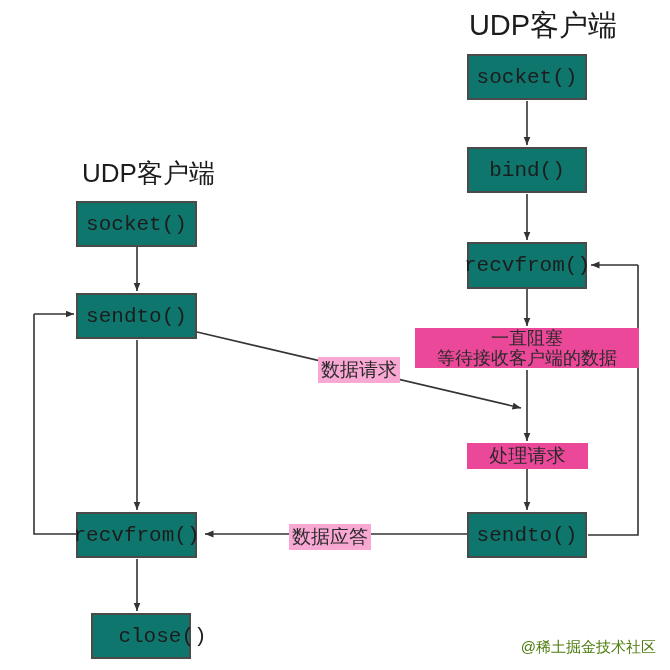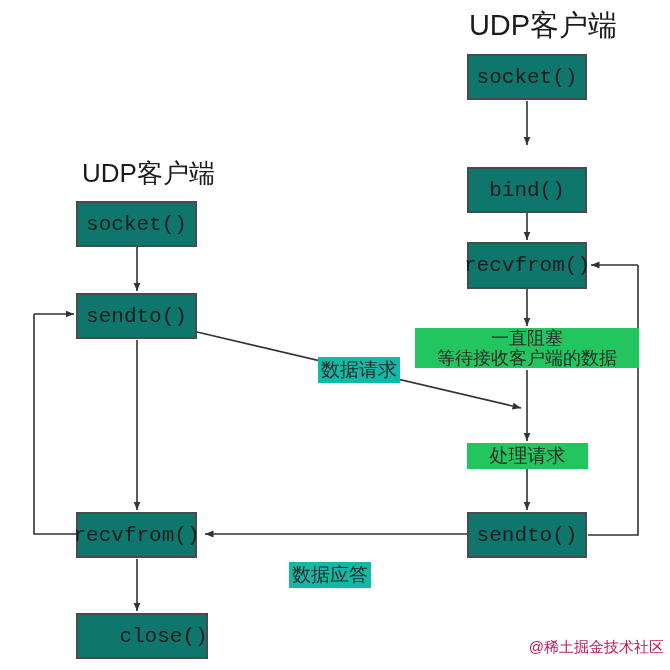--- a/index.html
+++ b/index.html
@@ -38,41 +38,41 @@
     position: absolute;
     color: #1c1c1c;
     text-align: center;
     z-index: 2;
     white-space: nowrap;
   }
   .client-title { left: 71px; top: 148px; width: 155px; font-size: 26px; margin-top: 8px; }
   .server-title { left: 453px; top: 6px;  width: 180px; font-size: 29px; }
   .edge-label {
     position: absolute;
-    background: #14b8a6;
+    background: #f9a8d4;
     color: #2a2a2a;
     font-size: 19px;
     z-index: 3;
     padding: 0 3px;
     white-space: nowrap;
   }
   .note {
     position: absolute;
     color: #2a2a2a;
     text-align: center;
     z-index: 2;
-    background: #22c55e;
+    background: #ec4899;
   }
   .blocking-note { left: 415px; top: 328px; width: 224px; font-size: 18px; line-height: 20px; }
   .process-note  { left: 467px; top: 443px; width: 121px; font-size: 19px; font-family: Liberation Serif, serif; }
   .watermark {
     position: absolute;
-    right: 6px;
+    right: 14px;
     bottom: 13px;
-    color: #be185d;
+    color: #4d7c0f;
     font-size: 15px;
     z-index: 2;
     white-space: nowrap;
     margin-top: 46px;
   }
 </style>
 </head>
 <body>
 
 <div class="canvas">
@@ -111,41 +111,41 @@
 
   <div class="flow-box" style="left:76px; top:201px; width:121px; height:46px;">
     <span>socket()</span>
   </div>
   <div class="flow-box" style="left:76px; top:293px; width:121px; height:46px;">
     <span>sendto()</span>
   </div>
   <div class="flow-box" style="left:76px; top:512px; width:121px; height:46px;">
     <span>recvfrom()</span>
   </div>
-  <div class="flow-box" style="left:76px; top:613px; width:132px; height:46px;padding-left:43px;">
+  <div class="flow-box" style="left:91px; top:613px; width:100px; height:46px;padding-left:43px;">
     <span>close()</span>
   </div>
 
   <div class="flow-box" style="left:467px; top:54px; width:120px; height:46px;">
     <span>socket()</span>
   </div>
-  <div class="flow-box" style="left:467px; top:147px; width:120px; height:46px;margin-top:20px;">
+  <div class="flow-box" style="left:467px; top:147px; width:120px; height:46px;">
     <span>bind()</span>
   </div>
   <div class="flow-box" style="left:467px; top:242px; width:120px; height:47px;">
     <span>recvfrom()</span>
   </div>
   <div class="flow-box" style="left:467px; top:512px; width:120px; height:46px;">
     <span>sendto()</span>
   </div>
 
   <div class="note blocking-note">
     <div>一直阻塞</div>
     <div>等待接收客户端的数据</div>
   </div>
   <div class="note process-note">处理请求</div>
 
   <div class="edge-label" style="left:318px; top:357px;">数据请求</div>
-  <div class="edge-label" style="left:289px; top:524px;margin-top:38px;">数据应答</div>
+  <div class="edge-label" style="left:289px; top:524px;">数据应答</div>
 
   <div class="watermark">@稀土掘金技术社区</div>
 
 </div>
 
 </body></html>

